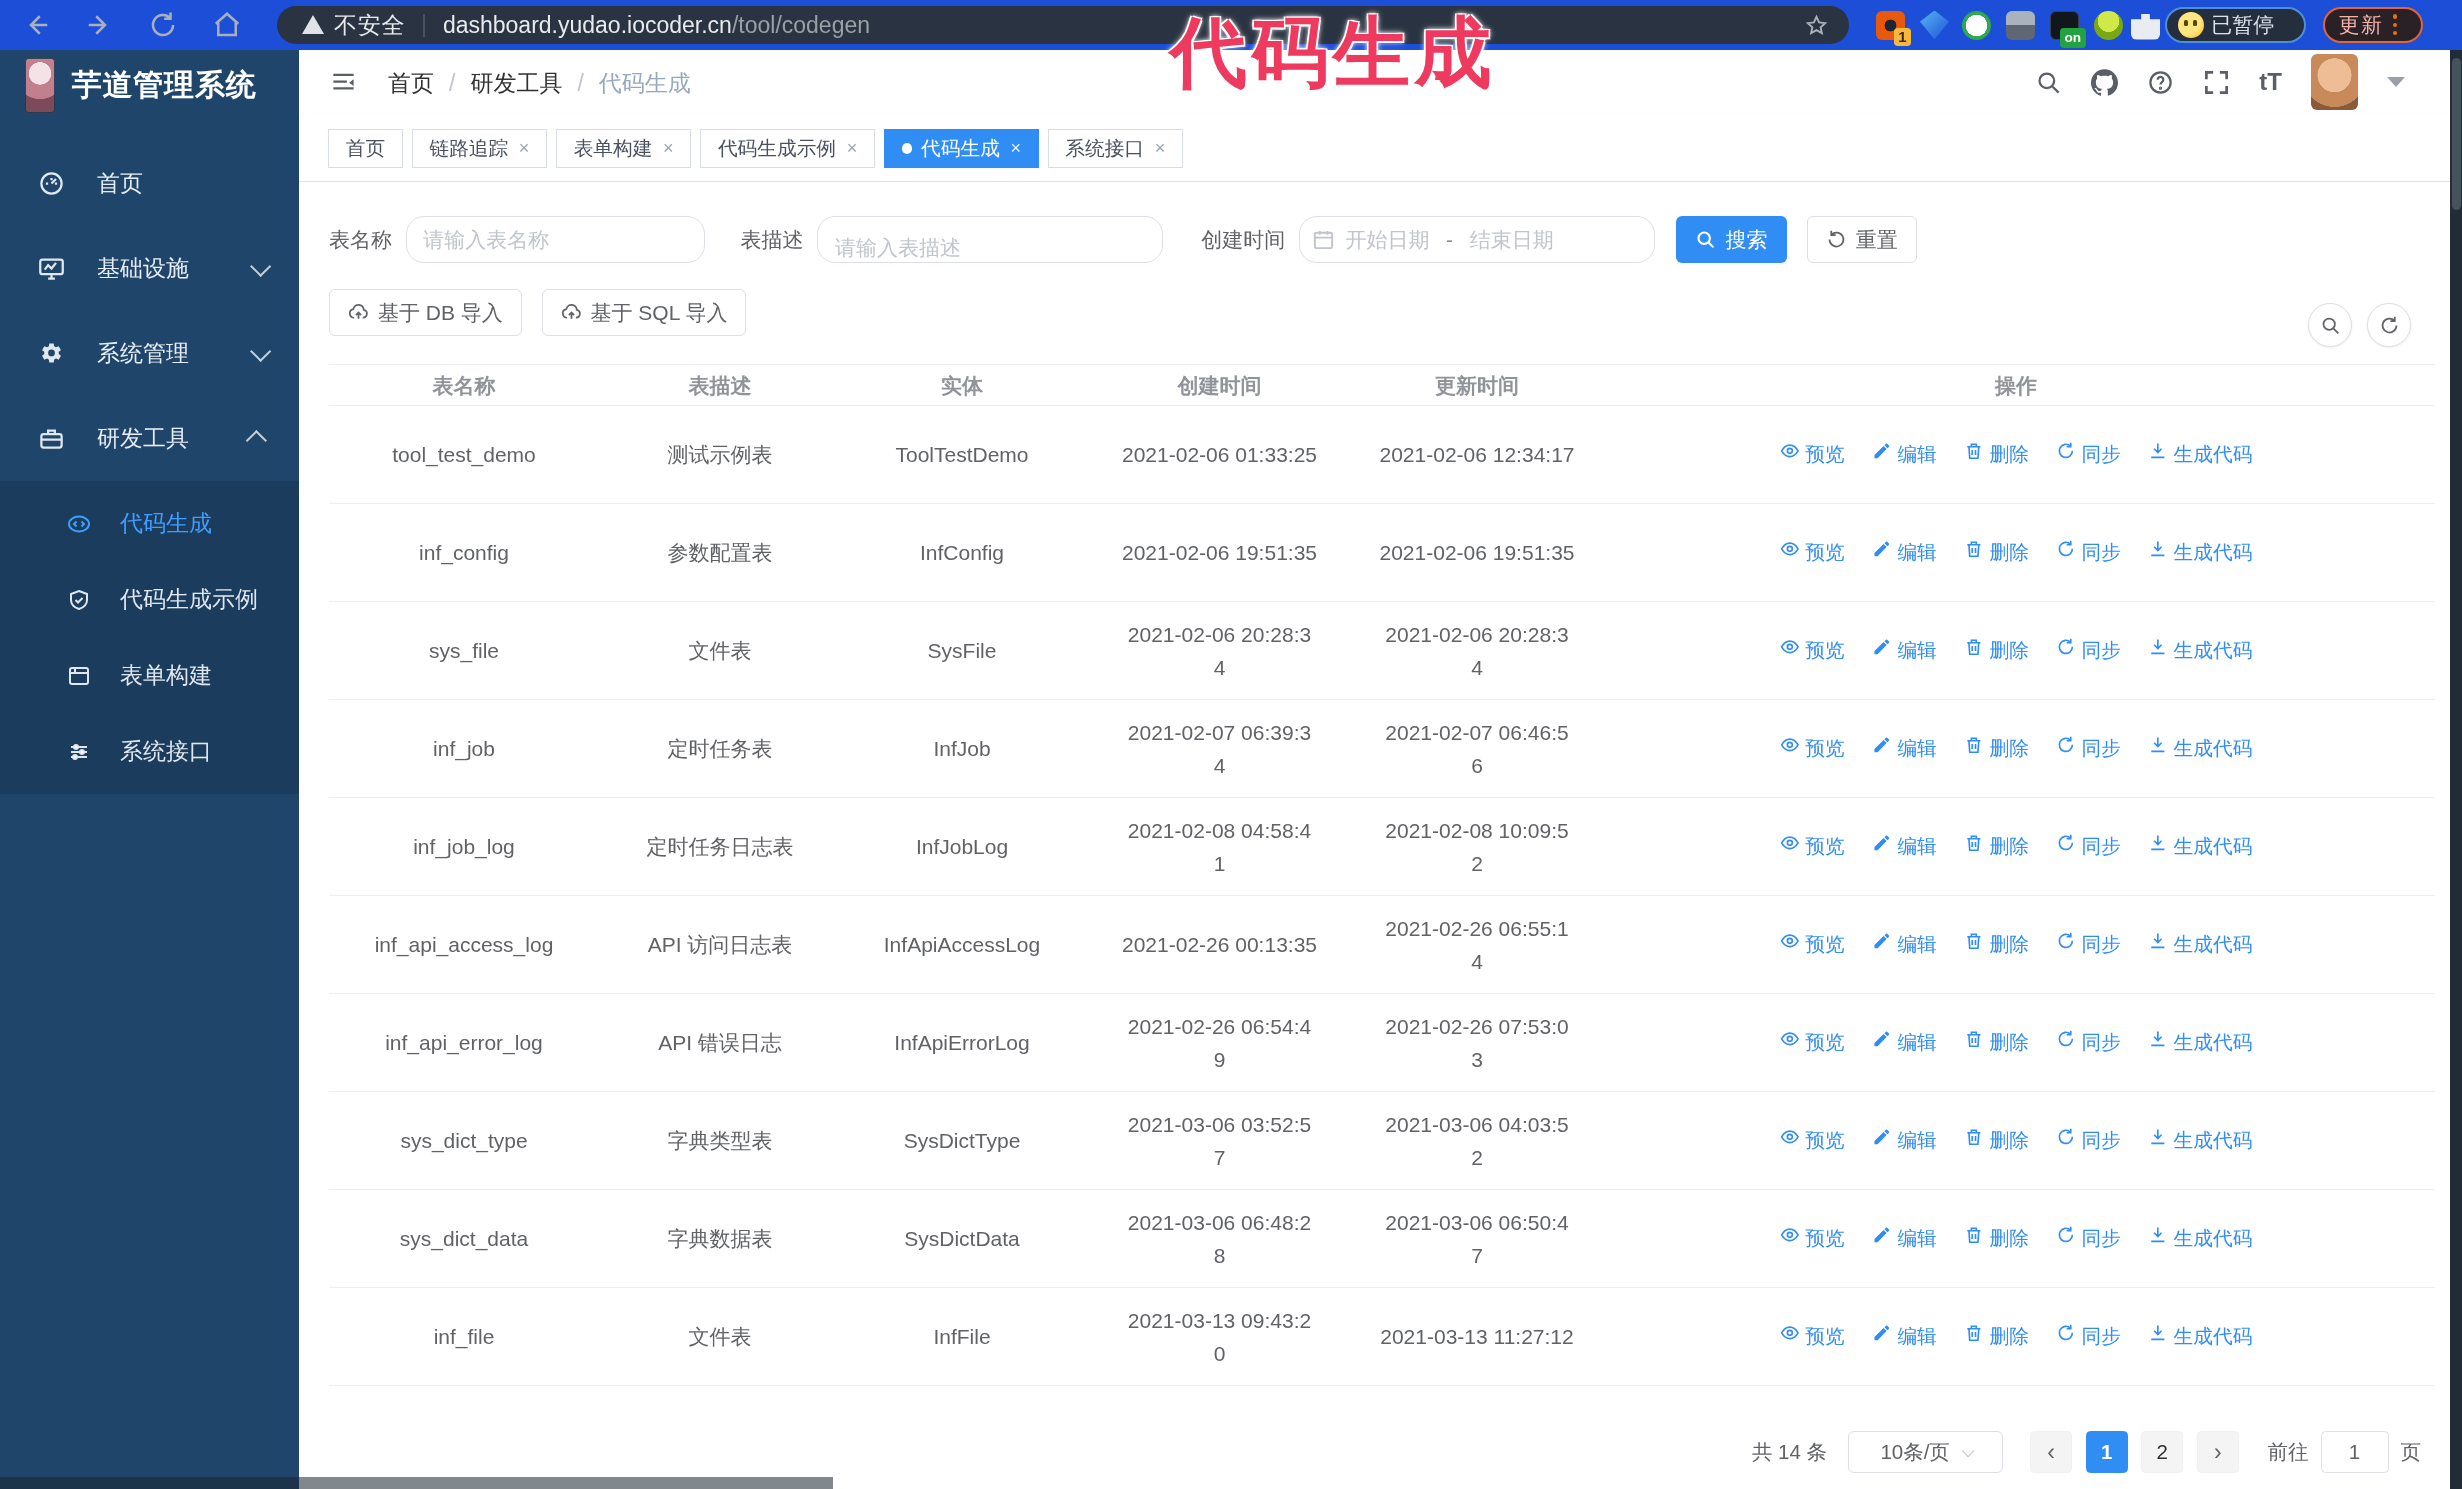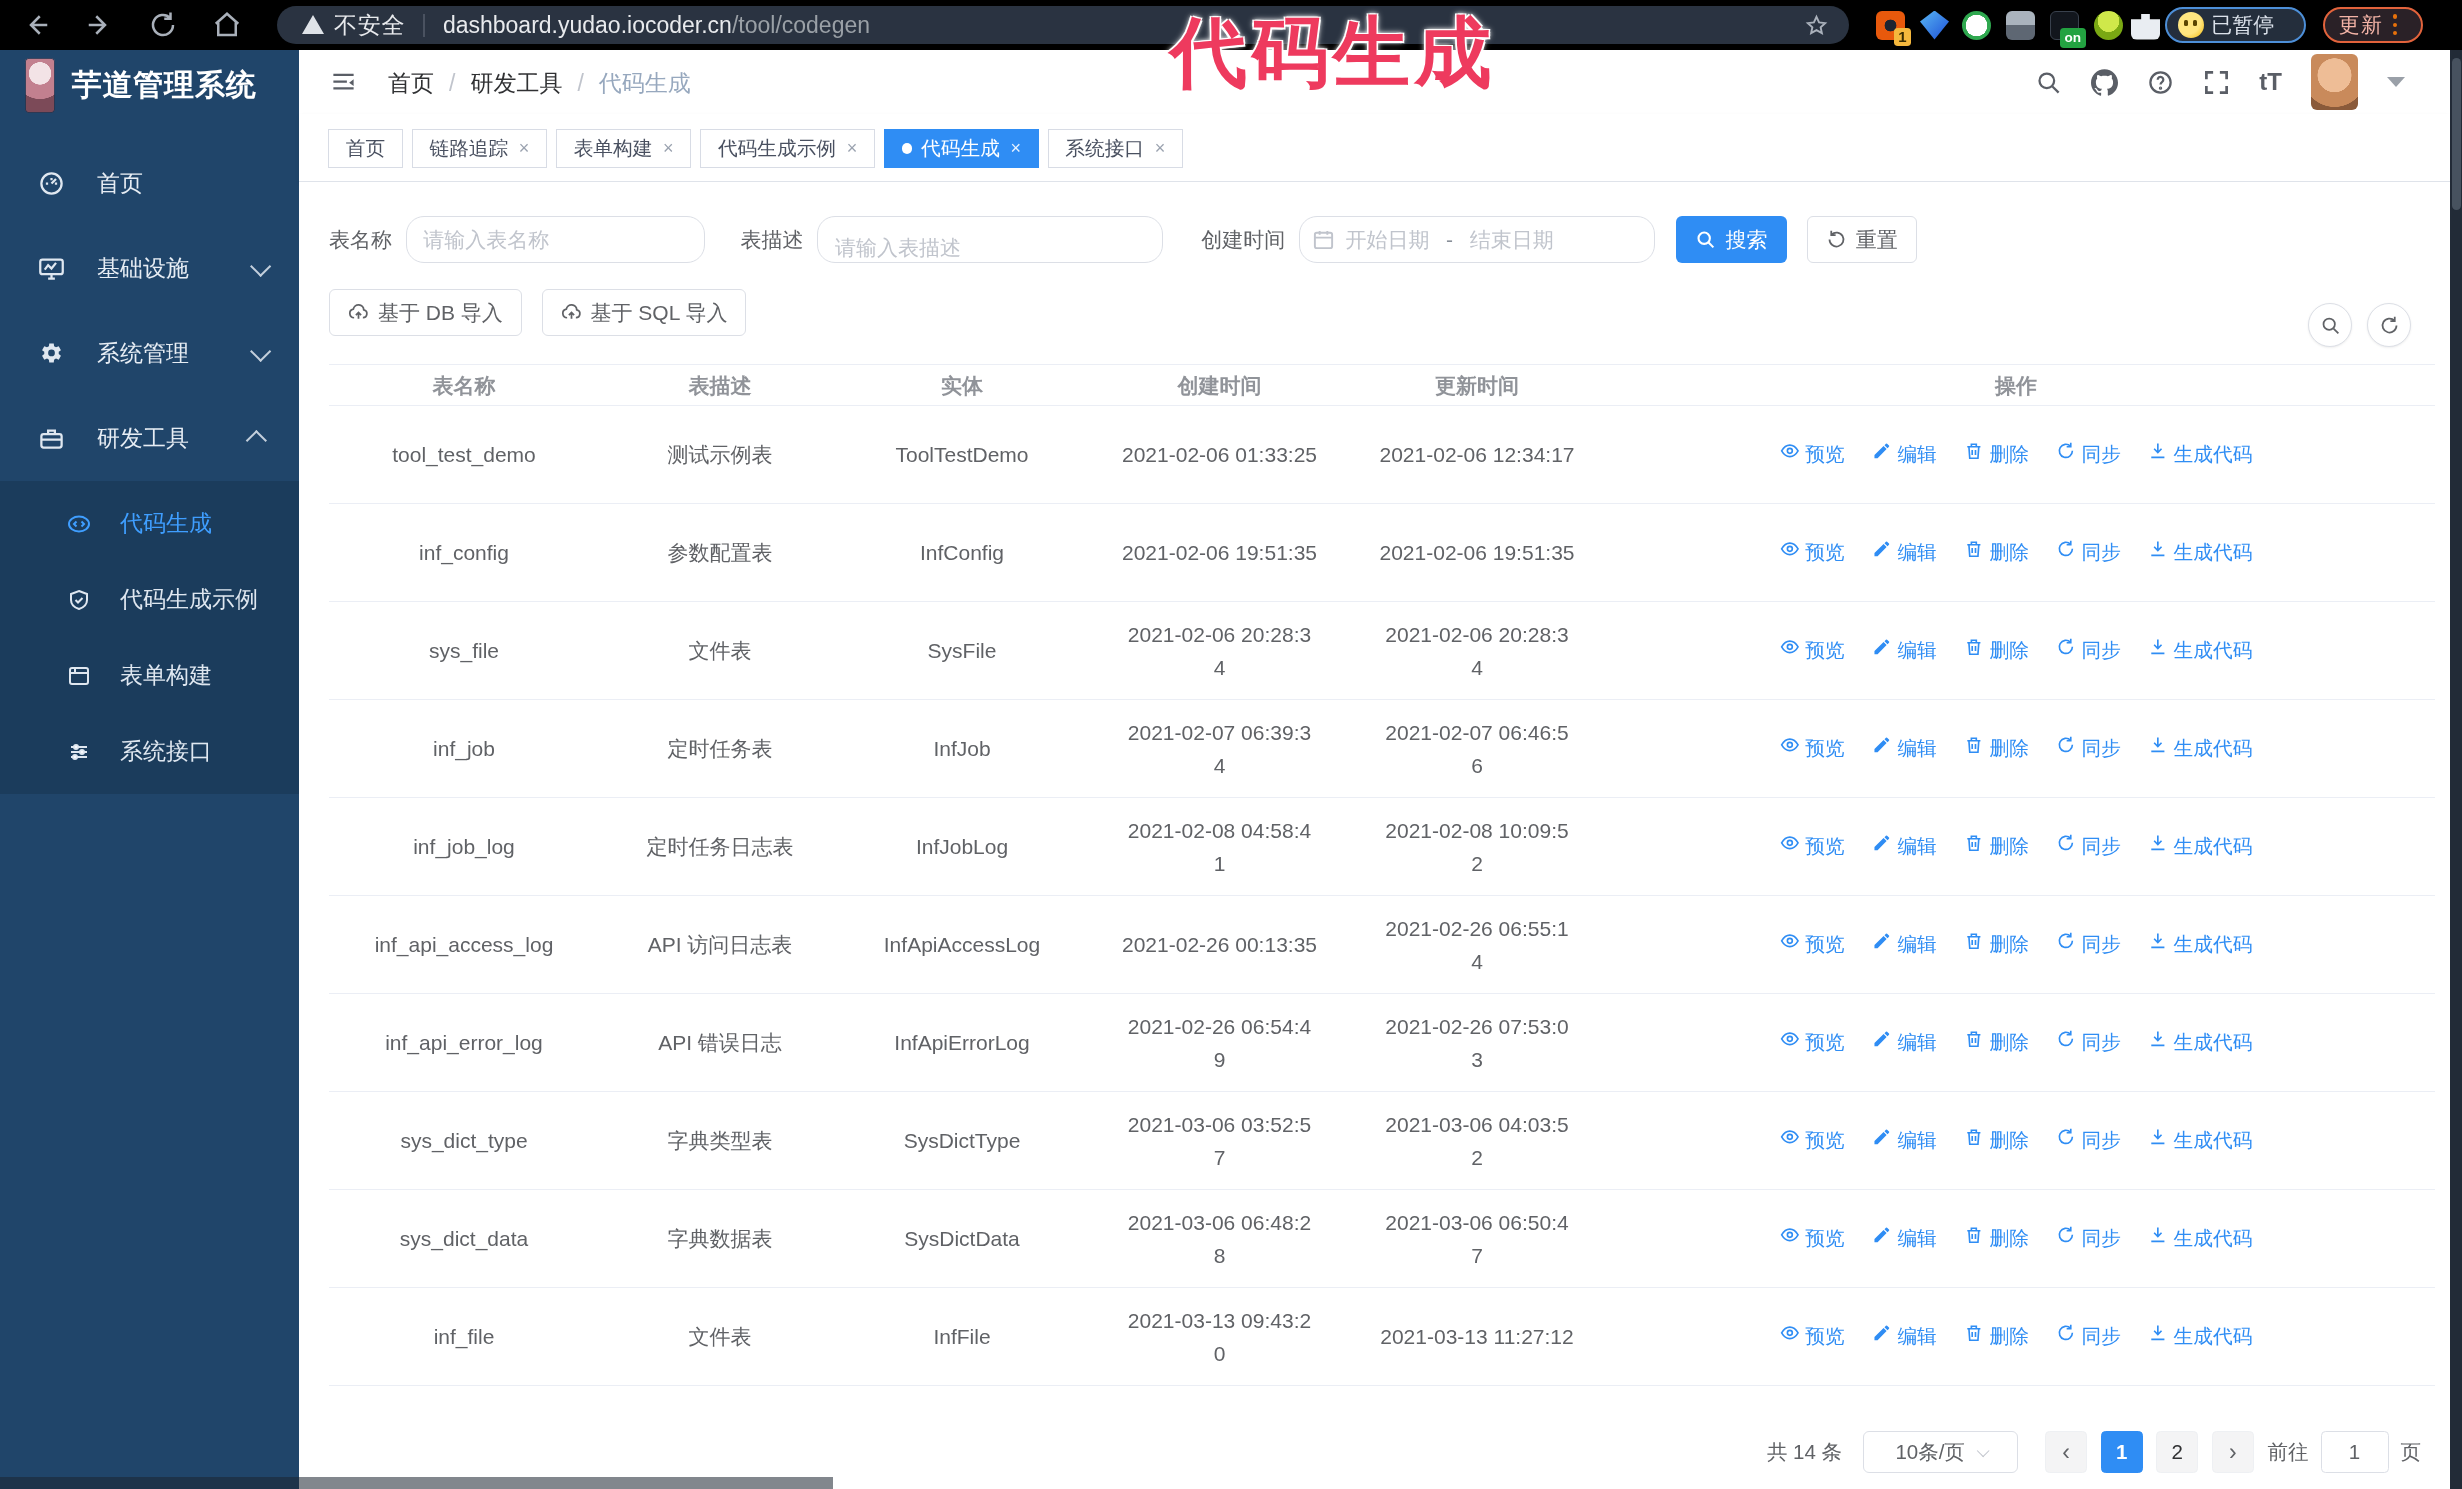--- a/index.html
+++ b/index.html
@@ -1,21 +1,21 @@
 <!DOCTYPE html>
 <html style="font-size:12px"><head>
 <meta charset="utf-8">
 <style>
   * { margin:0; padding:0; box-sizing:border-box; }
   html,body { background:#0c0f14; }
   .page { position:relative; width:2462px; height:1490px; background:#fff; overflow:hidden;
           font-family:"Liberation Sans","DejaVu Sans",sans-serif; }
 
   
-  .browser-bar { position:absolute; left:0; top:0; width:2462px; height:50px; background:#000000; }
+  .browser-bar { position:absolute; left:0; top:0; width:2462px; height:50px; background:#1d4ed8; }
   .nav-ic { position:absolute; top:9.8px; width:30px; height:30px; color:#a9b0ba; }
   .nav-ic svg { width:30px; height:30px; }
   .url-pill { position:absolute; left:277px; top:6px; width:1572px; height:38px; border-radius:19px;
               background:#2a3341; display:flex; align-items:center; color:#e8eaed; font-size:23px; }
   .warn-ic { margin-left:24px; width:24px; height:24px; color:#dfe3e8; }
   .warn-ic svg{ width:24px; height:24px;}
   .sec-label { margin-left:9px; letter-spacing:0.8px; }
   .url-sep { width:1.5px; height:23px; background:#4a5260; margin:0 18px; }
   .url-path { color:#9aa0a6; }
   .star-ic { position:absolute; right:21px; top:8.3px; width:23px; height:23px; color:#aab1bb; }
@@ -133,21 +133,21 @@
   .pg-total { margin-right:21px; }
   .pg-select { width:155px; height:42px; border:1.5px solid #dcdfe6; border-radius:6px; display:flex; align-items:center;
                justify-content:center; gap:12px; color:#606266; cursor:pointer; margin-right:27px;}
   .pg-caret { width:9px; height:9px; border-right:1.5px solid #c0c4cc; border-bottom:1.5px solid #c0c4cc;
               transform:rotate(45deg) translateY(-2.3px);}
   .pg-btn { min-width:42px; height:42px; border-radius:4.5px; background:#f4f4f5; border:1.5px solid #eef0f3;
             display:flex; align-items:center; justify-content:center; color:#303133; cursor:pointer; margin-right:13.6px;
             font-size:20.5px;}
   .pg-btn.arrow { color:#606266; font-size:23px; }
   .pg-btn.active { background:#2f8df4; border-color:#2f8df4; color:#fff; font-weight:bold;}
-  .pg-goto { display:flex; align-items:center; gap:12px;justify-content:center;}
+  .pg-goto { margin-left:15px; display:flex; align-items:center; gap:12px;justify-content:center;}
   .pg-input { width:68px; height:42px; border:1.5px solid #dcdfe6; border-radius:4.5px; display:flex;
               align-items:center; justify-content:center; color:#606266; }
 
   
   .annotation { position:absolute; left:1136px; top:1.5px; width:394px; text-align:center; z-index:50;
                 font-size:77px; font-weight:bold; letter-spacing:4.5px; color:#ee3a5e;
                 text-shadow:0 0 4.5px #fff,0 0 7.6px #fff,1.5px 1.5px 0 #fff,-1.5px -1.5px 0 #fff,1.5px -1.5px 0 #fff,-1.5px 1.5px 0 #fff;
                 pointer-events:none; }
 </style>
 </head>

